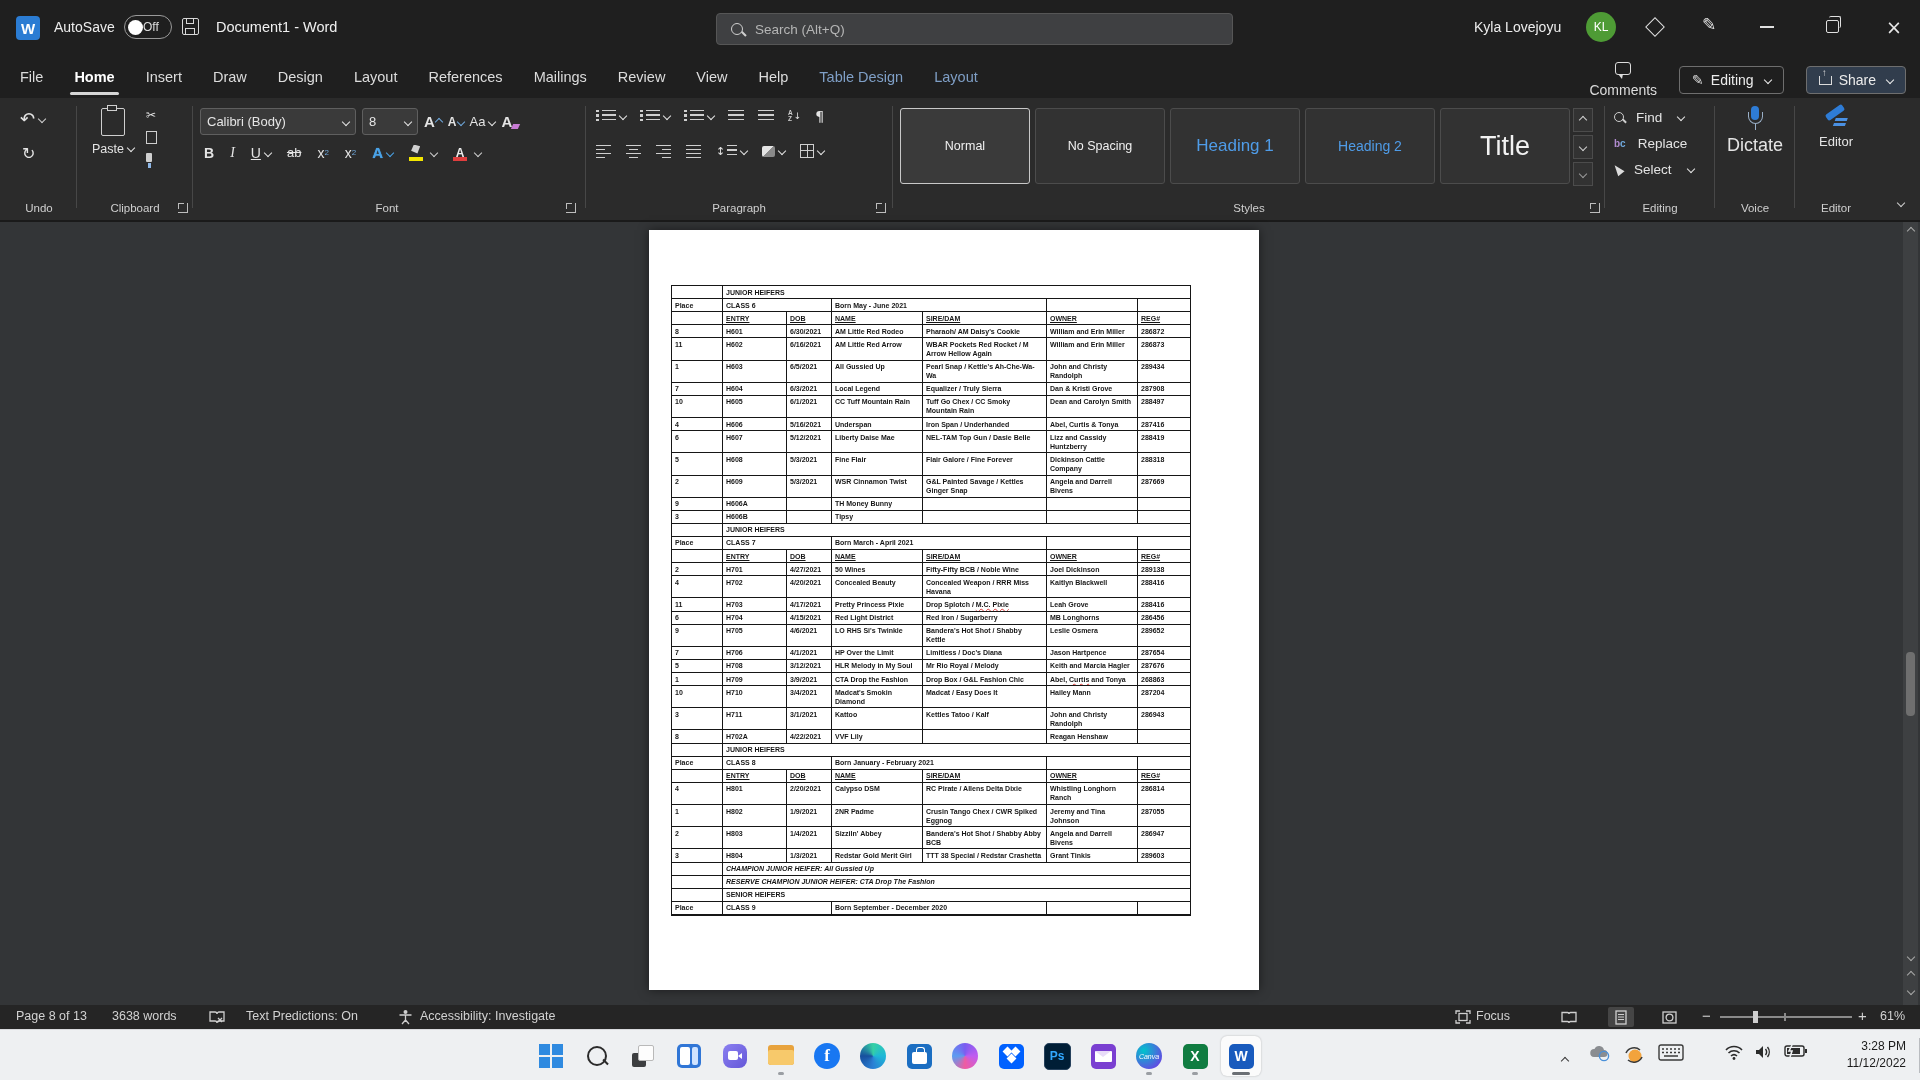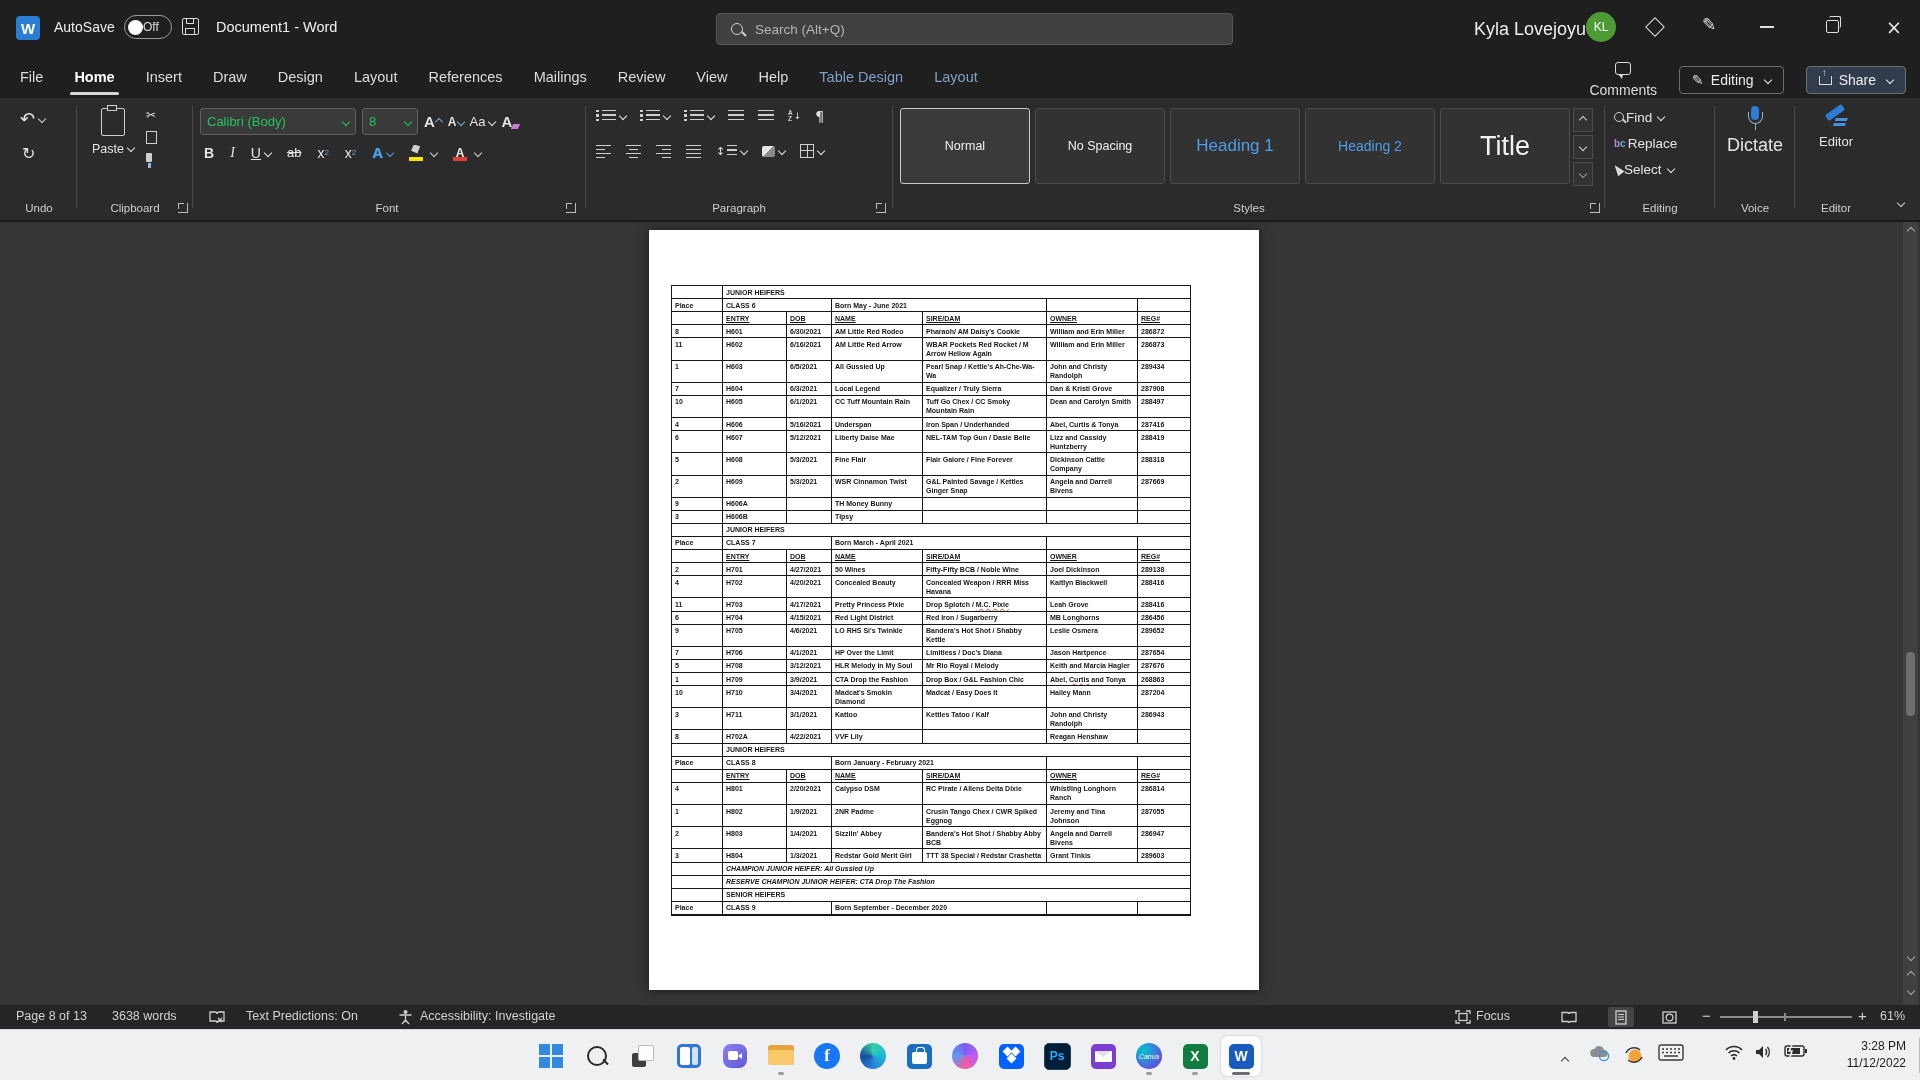--- a/index.html
+++ b/index.html
@@ -15,21 +15,21 @@
   .autosave-state{font-size:12px;color:#dcdcdc;}
   .save-icon{position:absolute;left:182px;top:18px;width:15px;height:15px;border:1.5px solid #d8d8d8;border-radius:2px;}
   .save-icon::before{content:"";position:absolute;left:3px;top:0;width:6px;height:4px;border:1.5px solid #d8d8d8;border-top:none;}
   .save-icon::after{content:"";position:absolute;left:2px;bottom:0;width:8px;height:5px;border:1.5px solid #d8d8d8;border-bottom:none;}
   .doc-title{position:absolute;left:216px;top:19px;font-size:14.5px;color:#f0f0f0;}
   .search-box{position:absolute;left:716px;top:13px;width:515px;height:30px;background:#3f4042;border:1px solid #565656;border-radius:4px;display:flex;align-items:center;}
   .search-glyph{width:10px;height:10px;border:1.6px solid #cfcfcf;border-radius:50%;margin-left:14px;position:relative;}
   .search-glyph::after{content:"";position:absolute;left:9px;top:9px;width:6px;height:1.6px;background:#cfcfcf;transform:rotate(45deg);}
   .search-box input{background:transparent;border:none;outline:none;color:#c9c9c9;font-size:13.5px;margin-left:10px;width:420px;font-family:inherit;}
   .search-box input::placeholder{color:#b5b5b5;}
-  .user-name{position:absolute;left:1474px;top:19px;font-size:18px;color:#ededed;}
+  .user-name{position:absolute;left:1474px;top:19px;font-size:14px;color:#ededed;}
   .avatar{position:absolute;left:1586px;top:12px;width:30px;height:30px;border-radius:50%;background:#4e9b35;color:#fff;
       font-size:12px;display:flex;align-items:center;justify-content:center;}
   .gem{position:absolute;left:1648px;top:20px;width:12px;height:12px;border:1.4px solid #e0e0e0;transform:rotate(45deg);}
   .pen-glyph{position:absolute;left:1702px;top:14px;font-size:17px;color:#e0e0e0;}
   .win-min{position:absolute;left:1760px;top:26px;width:14px;height:2px;background:#e0e0e0;}
   .win-restore{position:absolute;left:1826px;top:20px;width:11px;height:11px;border:1.4px solid #e0e0e0;border-radius:2px;}
   .win-restore::before{content:"";position:absolute;left:2px;top:-5px;width:11px;height:11px;border:1.4px solid #e0e0e0;border-left:none;border-bottom:none;border-radius:2px;}
   .win-close{position:absolute;left:1886px;top:15px;font-size:19px;color:#e8e8e8;line-height:24px;}
   
   .tabsrow{position:absolute;left:0;top:56px;width:1920px;height:42px;background:#1f1f1f;color:#dcdcdc;}
@@ -50,21 +50,21 @@
   .ch{display:inline-block;width:5px;height:5px;border-right:1.4px solid currentColor;border-bottom:1.4px solid currentColor;transform:rotate(45deg);margin-left:4px;vertical-align:2px;}
   .chu{transform:rotate(-135deg);vertical-align:-2px;}
   
   .ribbon{position:absolute;left:0;top:98px;width:1920px;height:122px;background:#2b2b2b;color:#e4e4e4;border-bottom:2px solid #1a1a1a;}
   .gsep{position:absolute;top:8px;bottom:12px;width:1px;background:#474747;}
   .grp{position:absolute;top:0;height:120px;}
   .grp-label{position:absolute;left:0;right:0;bottom:4px;text-align:center;font-size:11.5px;color:#cfcfcf;}
   .launcher{position:absolute;right:2px;bottom:5px;width:9px;height:9px;border-left:1.2px solid #bdbdbd;border-top:1.2px solid #bdbdbd;transform:rotate(180deg);}
   .launcher::after{content:"";position:absolute;right:0px;bottom:0px;width:5px;height:5px;border-right:1.2px solid #bdbdbd;border-bottom:1.2px solid #bdbdbd;}
   .rb{display:inline-flex;align-items:center;justify-content:center;color:#e4e4e4;font-size:14px;}
-  .combo{height:25px;background:#3a3a3a;border:1px solid #5f5f5f;border-radius:3px;display:flex;align-items:center;font-size:13px;color:#22c55e;padding:0 6px;justify-content:space-between;}
+  .combo{height:25px;background:#3a3a3a;border:1px solid #5f5f5f;border-radius:3px;display:flex;align-items:center;font-size:13px;color:#e5e5e5;padding:0 6px;justify-content:space-between;}
   .row1{position:absolute;top:10px;display:flex;align-items:center;}
   .row2{position:absolute;top:46px;display:flex;align-items:center;}
   .bigletter{font-size:15px;font-weight:bold;}
   .blue{color:#6fa8dc;}
   .alic{width:15px;height:13px;}
   .lines-icon{width:16px;height:12px;background:repeating-linear-gradient(#cfcfcf 0 1.4px,transparent 1.4px 4.4px);}
   .dotlines{position:relative;width:20px;height:12px;}
   .dotlines::before{content:"";position:absolute;left:0;top:0;width:3px;height:12px;
      background:repeating-linear-gradient(#cfcfcf 0 2.4px,transparent 2.4px 4.4px);}
   .dotlines::after{content:"";position:absolute;left:6px;top:0;width:14px;height:12px;
@@ -94,21 +94,21 @@
   .sort-ic{display:inline-flex;flex-direction:column;font-size:6.5px;line-height:6px;color:#cfcfcf;font-weight:bold;}
   .stylecards{position:absolute;top:10px;display:flex;gap:5px;}
   .stylecard{width:128px;height:74px;background:#323232;border:1px solid #4c4c4c;border-radius:3px;display:flex;align-items:center;justify-content:center;}
   .stylecard.sel{border:1.6px solid #c8c8c8;background:#3a3a3a;}
   .sc-n{font-size:12.5px;color:#f0f0f0;}
   .sc-h1{font-size:17px;color:#4f9ce8;font-weight:300;}
   .sc-h2{font-size:14px;color:#4f9ce8;font-weight:300;}
   .sc-t{font-size:27px;color:#f2f2f2;font-weight:300;}
   .galarrows{position:absolute;display:flex;flex-direction:column;gap:3px;}
   .galarrows .gab{width:18px;height:22px;border:1px solid #4c4c4c;background:#323232;display:flex;align-items:center;justify-content:center;color:#cfcfcf;}
-  .edit-row{display:flex;align-items:center;gap:2px;font-size:13.5px;height:26px;}
+  .edit-row{display:flex;align-items:center;gap:12px;font-size:13.5px;height:26px;}
   .find-ic{width:8px;height:8px;border:1.5px solid #cfcfcf;border-radius:50%;position:relative;}
   .find-ic::after{content:"";position:absolute;left:7px;top:7px;width:5px;height:1.5px;background:#cfcfcf;transform:rotate(45deg);}
   .repl-ic{font-size:10px;font-weight:bold;}
   .repl-ic .b1{color:#b18bd0;}
   .repl-ic .b2{color:#6fa8dc;}
   .sel-ic{width:0;height:0;border-left:4px solid transparent;border-right:4px solid transparent;border-bottom:11px solid #dcdcdc;transform:rotate(-38deg);}
   .mic-ic{position:relative;width:14px;height:24px;}
   .mic-ic::before{content:"";position:absolute;left:3px;top:0;width:8px;height:14px;border-radius:5px;background:#2e7cd6;}
   .mic-ic::after{content:"";position:absolute;left:0;top:6px;width:13px;height:11px;border:1.5px solid #9ab0c8;border-top:none;border-radius:0 0 8px 8px;}
   .mic-stand{position:absolute;left:6.5px;top:18px;width:1.5px;height:6px;background:#9ab0c8;}

